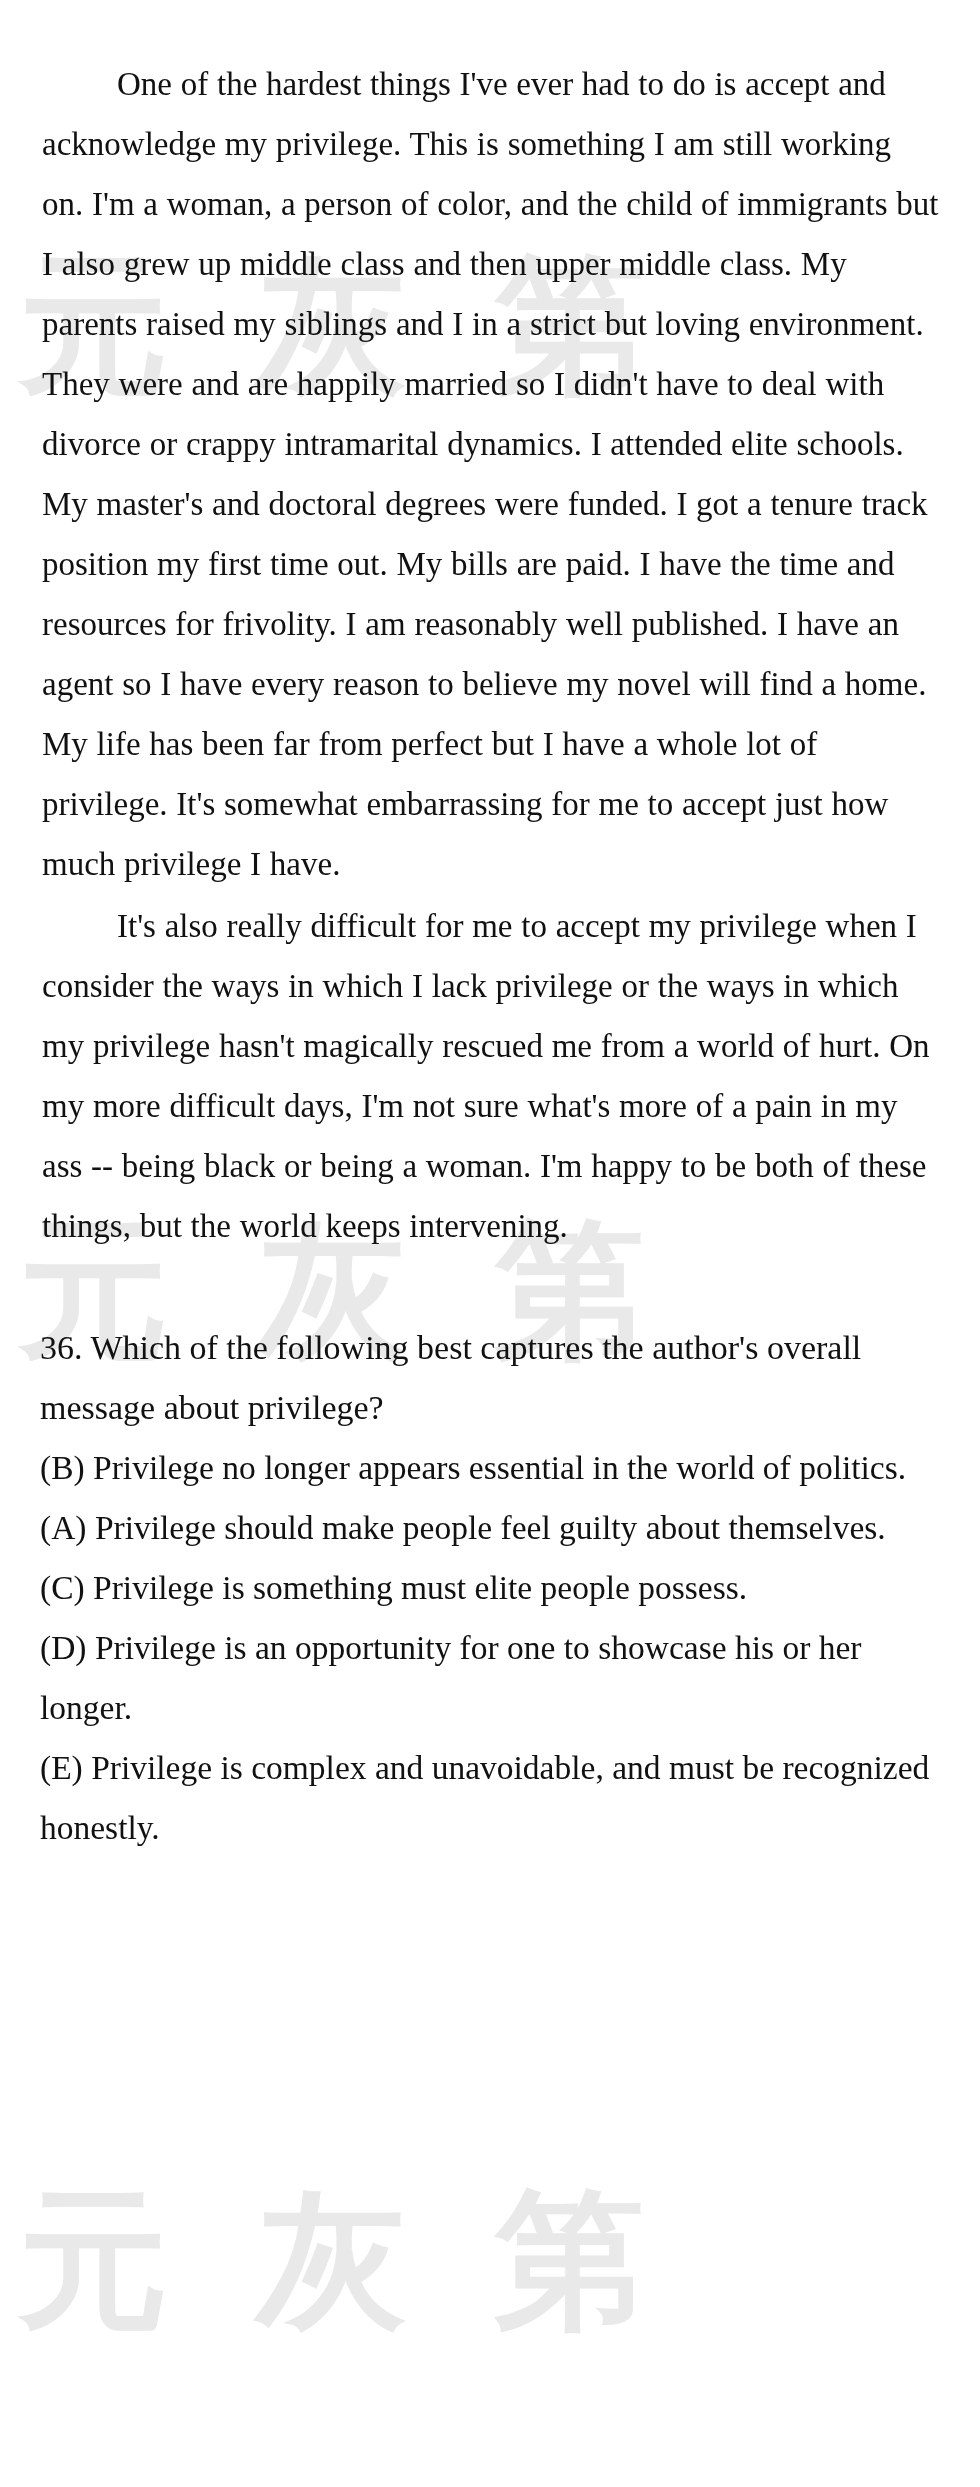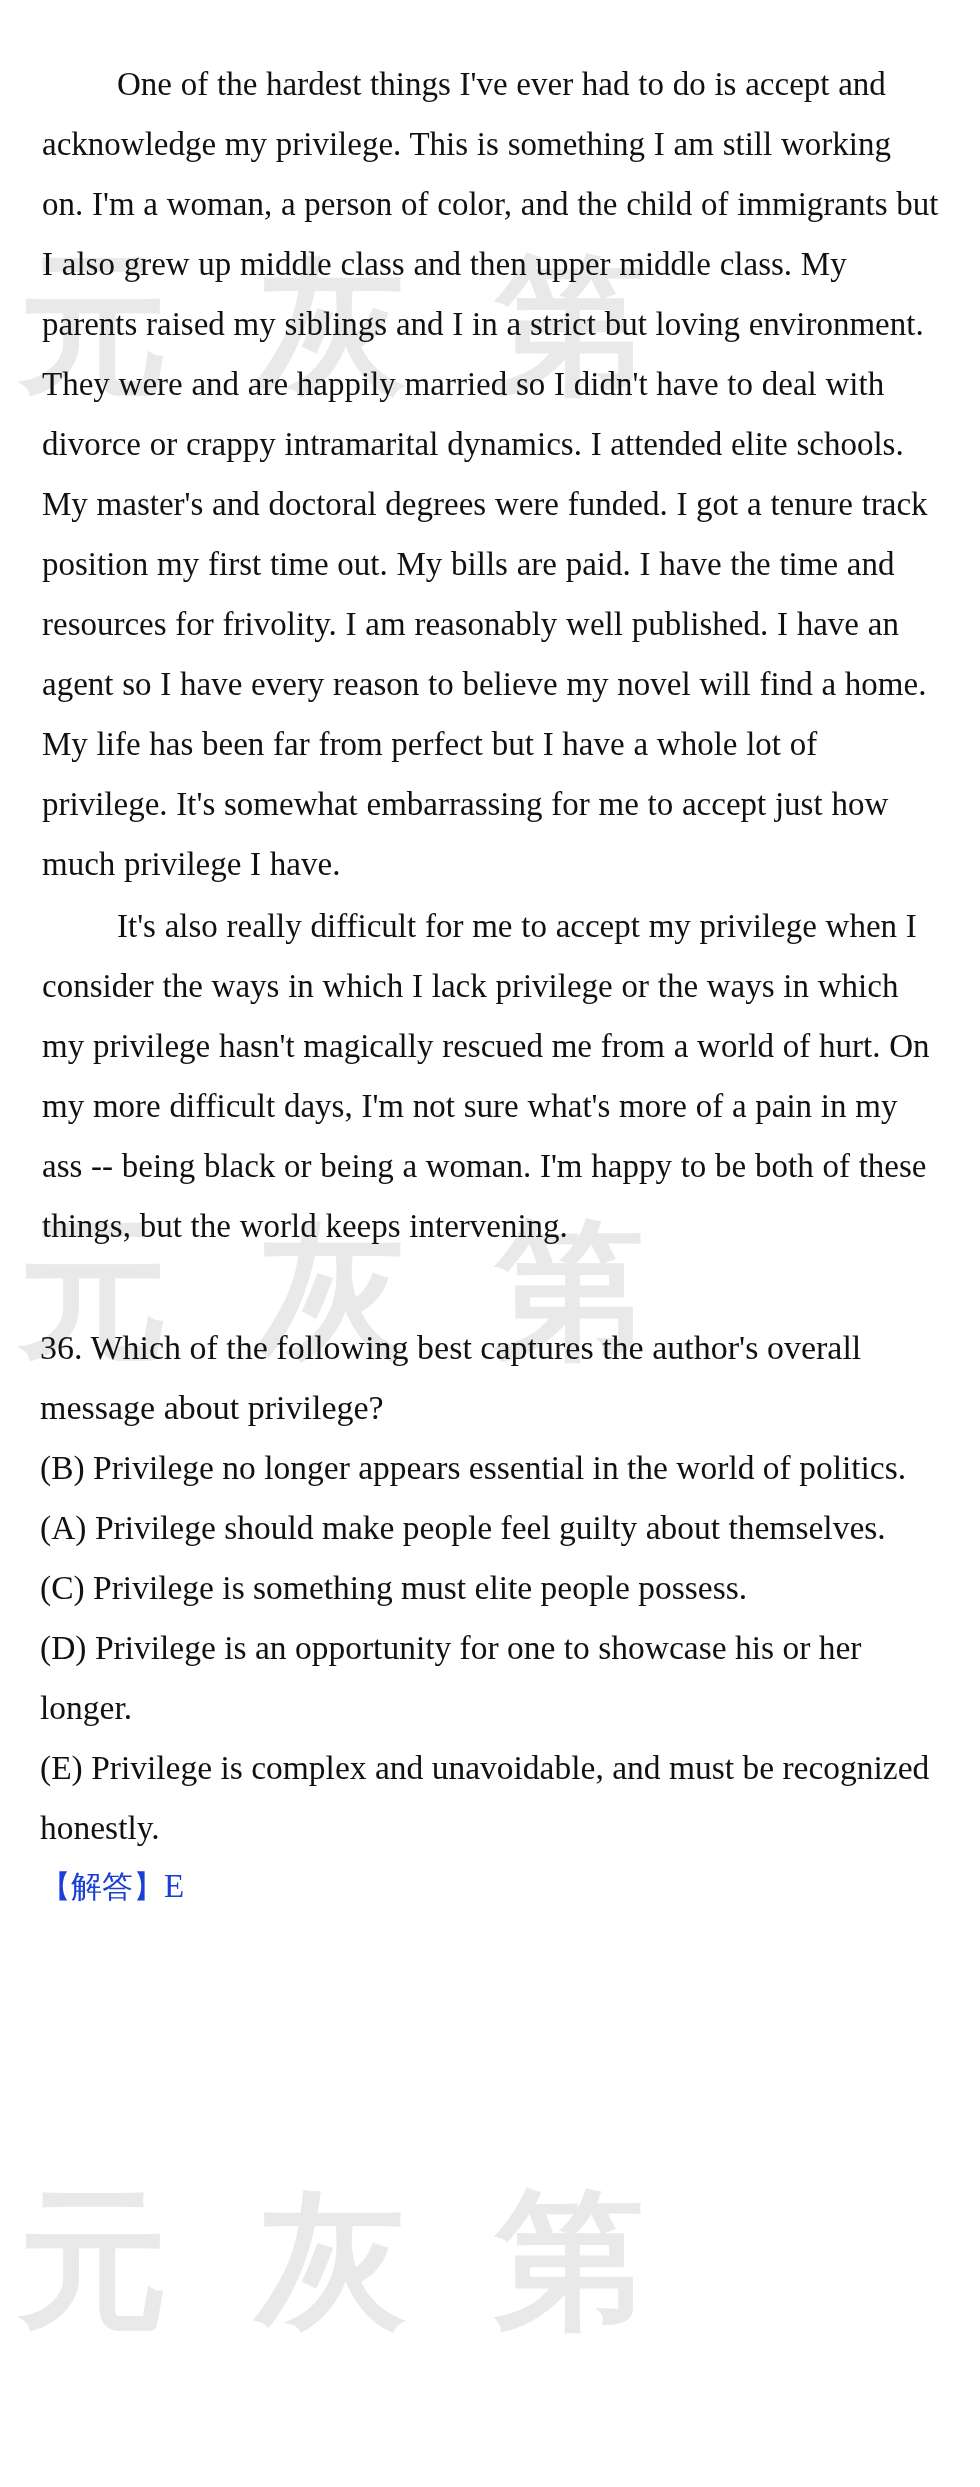--- a/index.html
+++ b/index.html
@@ -108,16 +108,15 @@
     <div class="gap"></div>
 
     <p class="question">36. Which of the following best captures the author's overall message about privilege?</p>
 
     <p class="choice">(B) Privilege no longer appears essential in the world of politics.</p>
     <p class="choice">(A) Privilege should make people feel guilty about themselves.</p>
     <p class="choice">(C) Privilege is something must elite people possess.</p>
     <p class="choice">(D) Privilege is an opportunity for one to showcase his or her longer.</p>
     <p class="choice">(E) Privilege is complex and unavoidable, and must be recognized honestly.</p>
 
-    <p class="answer-line"><span>【解答】</span><span class="answer-letter">E</span></p>
 
   </div>
 </div>
 
 </body></html>

